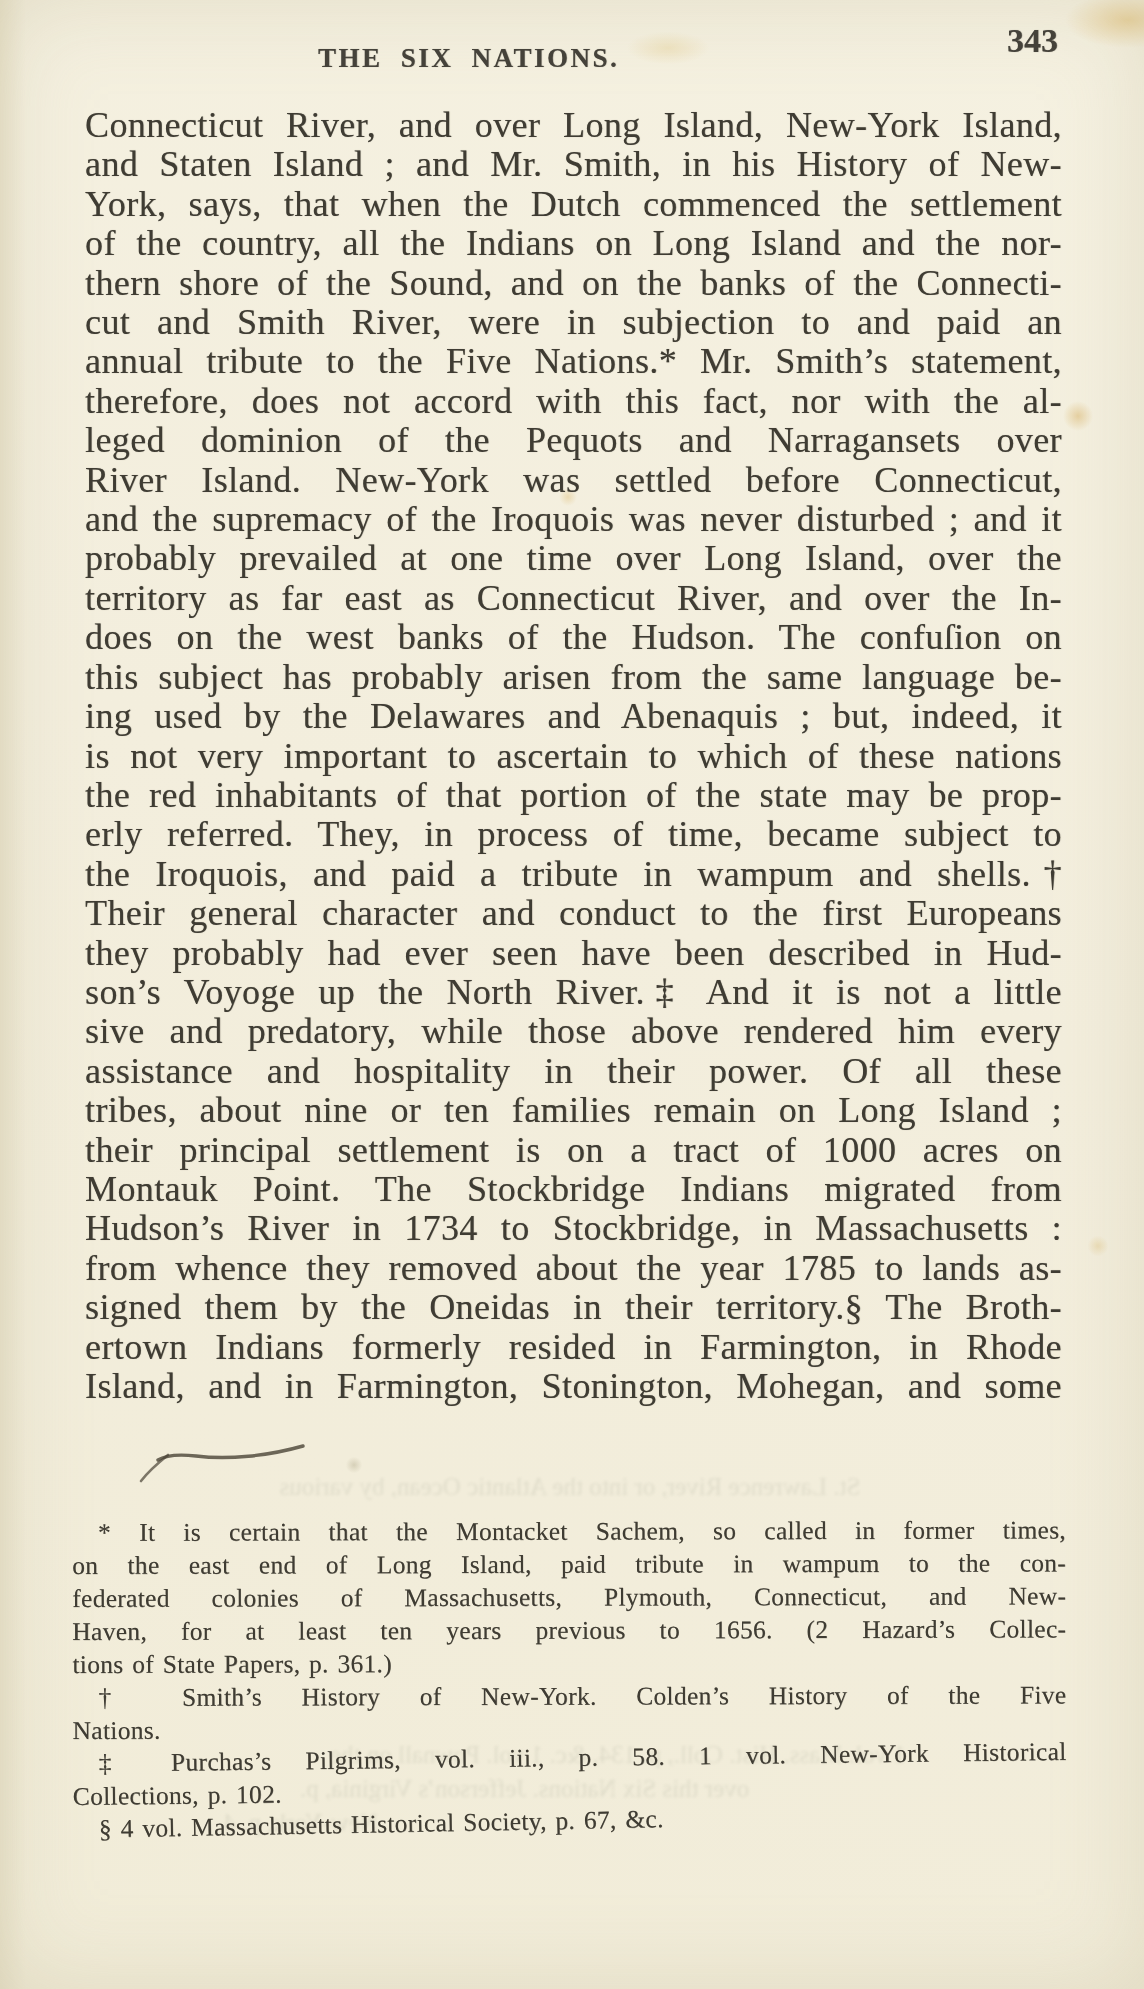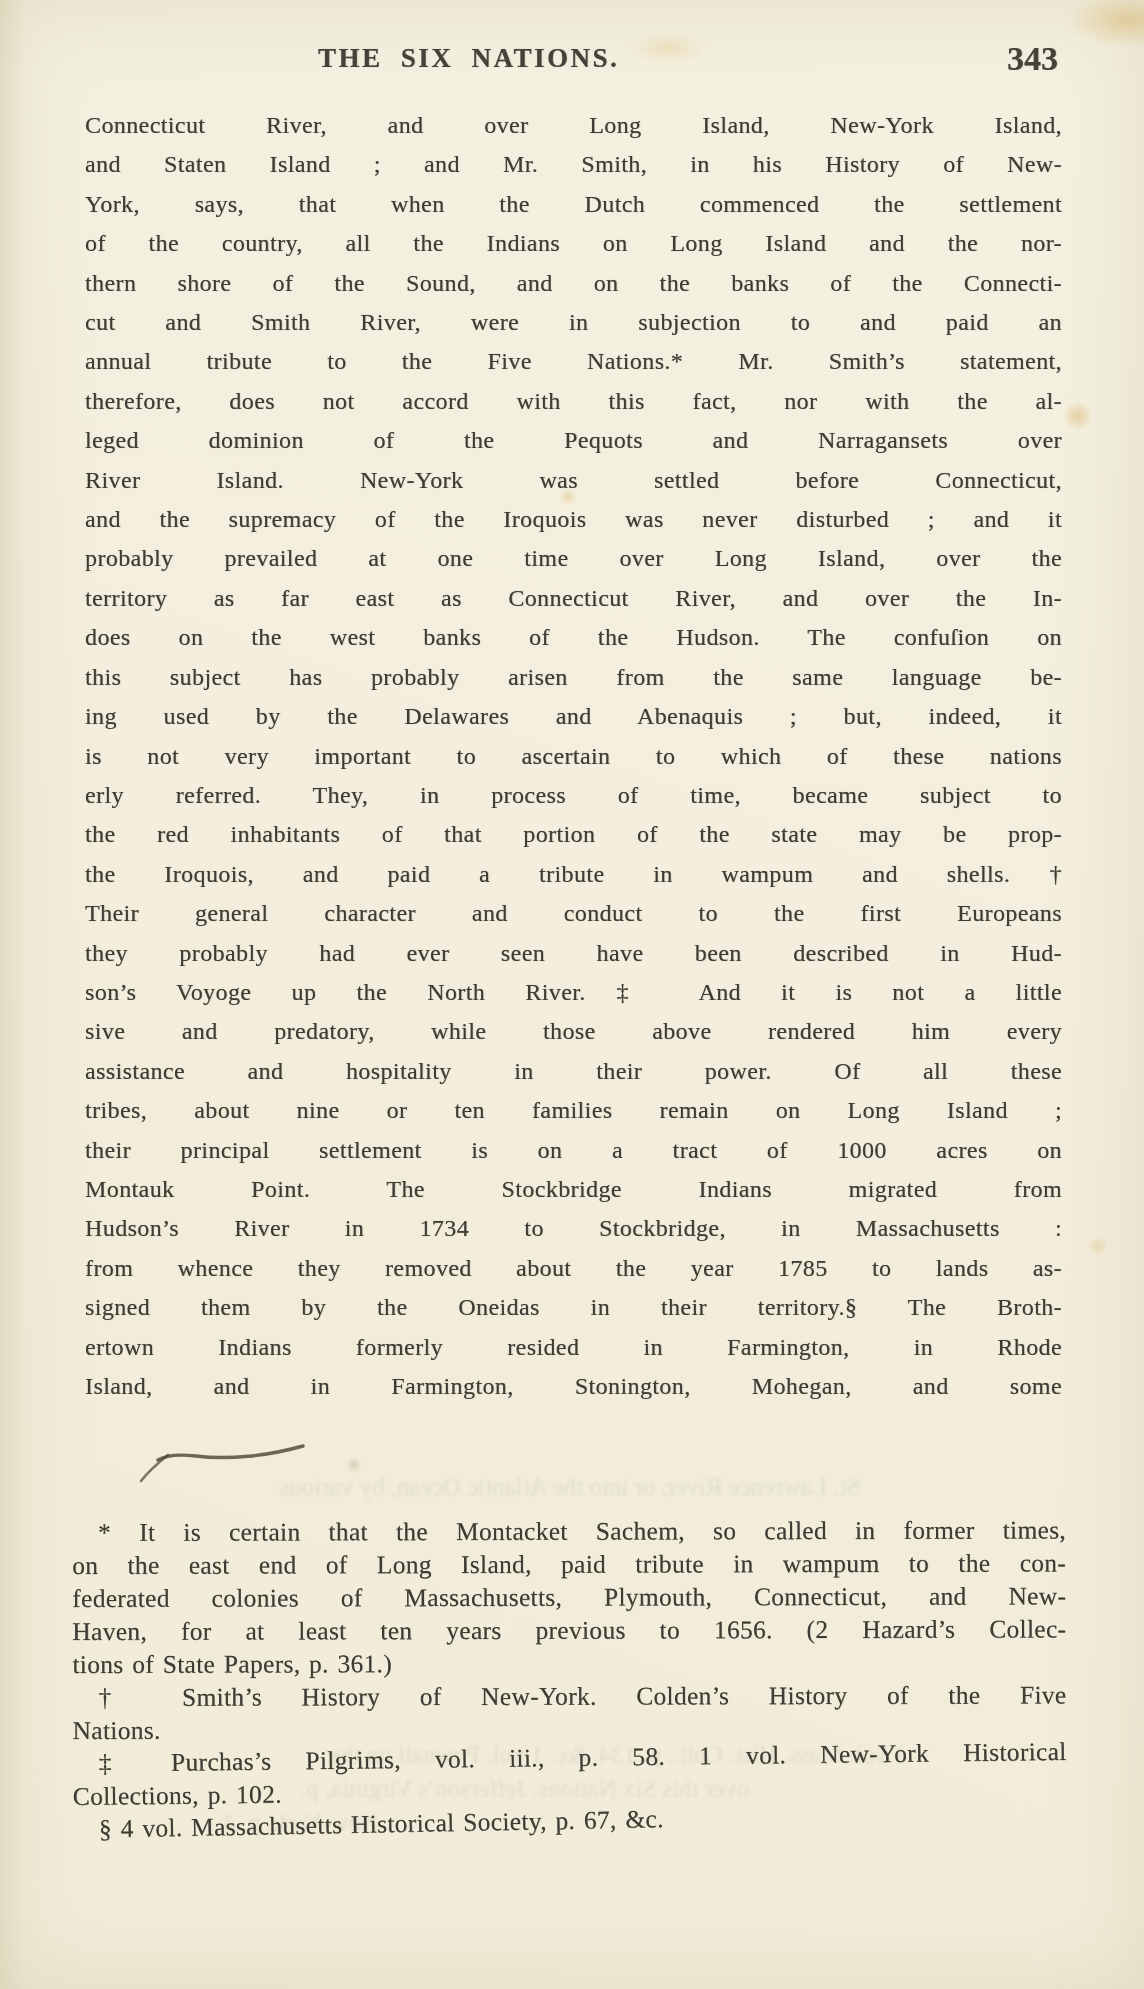--- a/index.html
+++ b/index.html
@@ -23,30 +23,30 @@
     text-decoration:underline;
   }
   
   .running-title{
     position:absolute;top:43px;left:318px;
     font-size:27px;font-weight:700;letter-spacing:2.5px;word-spacing:9px;
     color:#45423a;text-shadow:0.4px 0.4px 0.8px rgba(63,60,51,.5);
     white-space:nowrap;
   }
   .page-number{
-    position:absolute;top:40px;right:86px;
+    position:absolute;top:22px;right:86px;
     font-size:34px;font-weight:700;color:#45423a;
     text-shadow:0.4px 0.4px 0.8px rgba(63,60,51,.5);
   }
   
   .bodytext{
     position:absolute;top:106px;left:85px;right:82px;
   }
   .bodytext .line{
-    font-size:24px;line-height:39.4px;
+    font-size:36px;line-height:39.4px;
     letter-spacing:0.4px;word-spacing:3px;
     text-align:justify;text-align-last:justify;
     white-space:nowrap;
     text-shadow:0.35px 0.35px 0.7px rgba(63,60,51,.55);
   }
   
   .footnotes{
     position:absolute;top:1516px;left:72px;right:78px;
     transform:rotate(-0.15deg);transform-origin:left top;
   }
@@ -104,22 +104,22 @@
       <div class="line item-7">therefore, does not accord with this fact, nor with the al-</div>
       <div class="line item-8">leged dominion of the Pequots and Narragansets over</div>
       <div class="line item-9">River Island.  New-York was settled before Connecticut,</div>
       <div class="line item-10">and the supremacy of the Iroquois was never disturbed ; and it</div>
       <div class="line item-11">probably prevailed at one time over Long Island, over the</div>
       <div class="line item-12">territory as far east as Connecticut River, and over the In-</div>
       <div class="line item-13">does on the west banks of the Hudson.  The confuſion on</div>
       <div class="line item-14">this subject has probably arisen from the same language be-</div>
       <div class="line item-15">ing used by the Delawares and Abenaquis ; but, indeed, it</div>
       <div class="line item-16">is not very important to ascertain to which of these nations</div>
+      <div class="line item-17">the red inhabitants of that portion of the state may be prop-</div>
       <div class="line item-18">erly referred.  They, in process of time, became subject to</div>
-      <div class="line item-17">the red inhabitants of that portion of the state may be prop-</div>
       <div class="line item-19">the Iroquois, and paid a tribute in wampum and shells.†</div>
       <div class="line item-20">Their general character and conduct to the first Europeans</div>
       <div class="line item-21">they probably had ever seen have been described in Hud-</div>
       <div class="line item-22">son’s Voyoge up the North River.‡  And it is not a little</div>
       <div class="line item-24">sive and predatory, while those above rendered him every</div>
       <div class="line item-25">assistance and hospitality in their power.  Of all these</div>
       <div class="line item-26">tribes, about nine or ten families remain on Long Island ;</div>
       <div class="line item-27">their principal settlement is on a tract of 1000 acres on</div>
       <div class="line item-28">Montauk Point.  The Stockbridge Indians migrated from</div>
       <div class="line item-29">Hudson’s River in 1734 to Stockbridge, in Massachusetts :</div>

